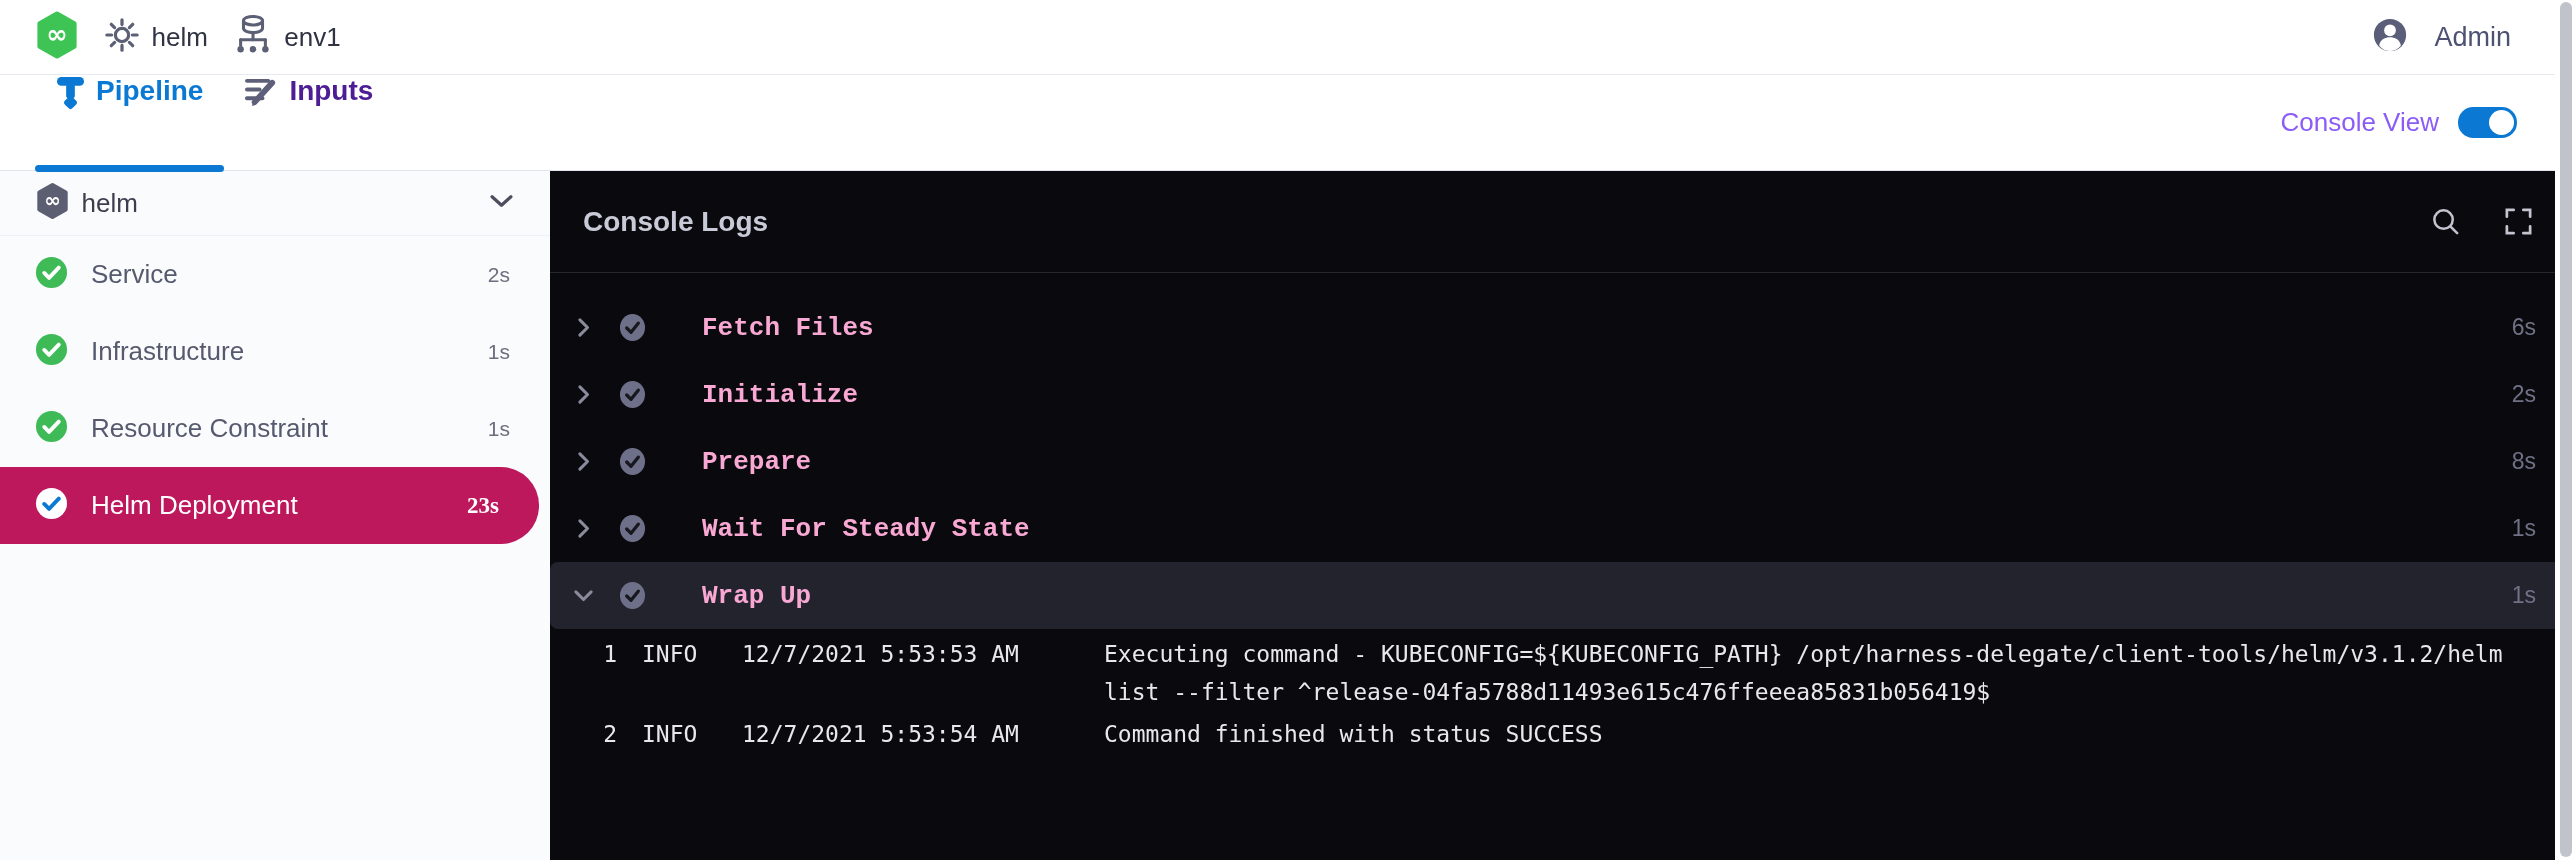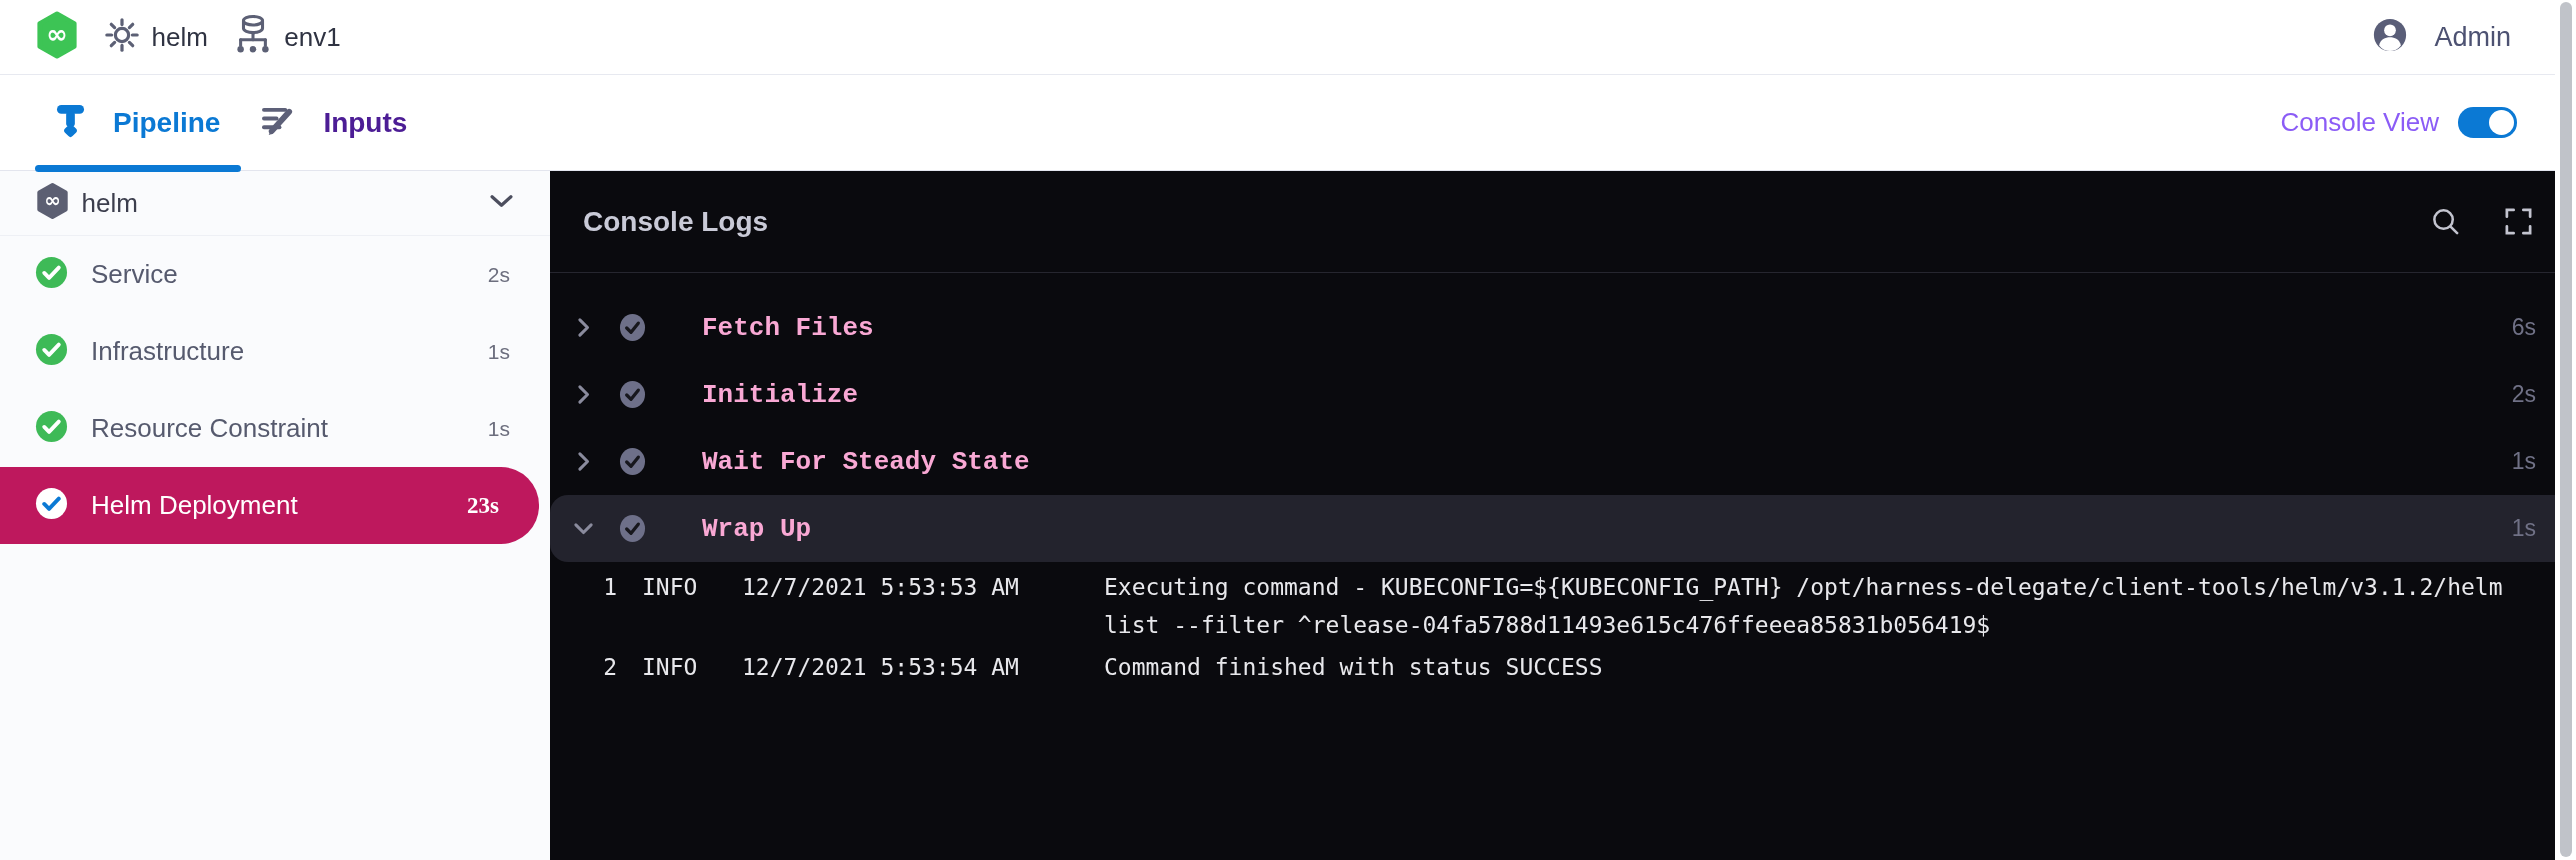--- a/index.html
+++ b/index.html
@@ -14,22 +14,22 @@
   .topbar-right { display:flex; align-items:center; gap:26px; }
   .tb-label { font-size:26px; color:#2f3342; margin-left:11.5px; }
   .tb-sep { width:25px; }
   .user-label { font-size:27px; font-weight:500; color:#4d5272; }
 
   
   .tabbar { height:96px; background:#ffffff; border-bottom:1px solid #e3e5ee;
             display:flex; align-items:center; justify-content:space-between;
             padding:0 59px 0 35px; }
   .tabs { display:flex; align-items:center; height:100%; }
-  .tab { position:relative; height:100%; display:flex; align-items:center;
-         gap:28px; padding:0 21px; cursor:pointer; }
+  .tab { position:relative; height:100%; display:flex; align-items:flex-start;
+         gap:11px; padding:0 21px; cursor:pointer; }
   .tab-label { font-size:28px; font-weight:600; color:#4c1d95; }
   .tab.active .tab-label { color:#0b79d4; }
   .tab.active .tab-underline { position:absolute; left:0; right:0; bottom:-1.9px;
          height:6.7px; border-radius:3.8px; background:#0b79d4; }
   .console-view { display:flex; align-items:center; gap:19px; }
   .cv-label { font-size:26px; color:#8b5cf6; }
   .toggle { width:59px; height:31px; border-radius:15.3px; background:#0b79d4;
             position:relative; cursor:pointer; }
   .toggle .knob { position:absolute; top:2.9px; right:2.9px; width:25px; height:25px;
             border-radius:50%; background:#ffffff; }
@@ -61,21 +61,21 @@
   .icon-btn { cursor:pointer; display:flex; }
 
   .console-steps { padding-top:21px; }
   .log-step { height:67px; display:flex; align-items:center;
               padding:0 40px 0 23px; cursor:pointer; }
   .log-step .chev { width:21px; display:flex; justify-content:center; }
   .log-step .statusicon { margin-left:25px; display:flex; }
   .step-name { font-family:"Liberation Mono", monospace; font-size:26px;
                font-weight:700; color:#f9a8d4; margin-left:56px; }
   .step-dur { font-size:23px; color:#707186; }
-  .log-step.expanded { background:#23232d; border-radius:18px; }
+  .log-step.expanded { background:#23232d; border-radius:8px; }
 
   .log-lines { padding:5.8px 38px 0 46px;
                font-family:"DejaVu Sans Mono", monospace; font-size:23px;
                color:#e8e8ec; }
   .log-entry { display:flex; margin-bottom:3.8px; line-height:38px; }
   .log-num { width:21px; text-align:right; flex:none; }
   .log-lvl { width:67px; margin-left:25px; flex:none; }
   .log-time { width:326px; margin-left:33px; flex:none; }
   .log-msg { margin-left:36px; }
 
@@ -294,20 +294,36 @@
           <svg width="27" height="29" viewBox="0 0 28 30">
               <ellipse cx="14" cy="15" rx="13" ry="14" fill="#6e7089"></ellipse>
               <polyline points="8,15.5 12.5,20 20,10.5" fill="none" stroke="#17171d" stroke-width="3.4" stroke-linecap="round" stroke-linejoin="round"></polyline>
             </svg>
         </span>
         <span class="step-name">Initialize</span>
         <span class="spacer"></span>
         <span class="step-dur">2s</span>
       </div>
 
+      <div class="log-step">
+        <span class="chev">
+          <svg width="13.4" height="21" viewBox="0 0 14 22" fill="none" stroke="#8a8b9d" stroke-width="3.2" stroke-linecap="round" stroke-linejoin="round">
+              <polyline points="3,3 11,11 3,19"></polyline>
+            </svg>
+        </span>
+        <span class="statusicon">
+          <svg width="27" height="29" viewBox="0 0 28 30">
+              <ellipse cx="14" cy="15" rx="13" ry="14" fill="#6e7089"></ellipse>
+              <polyline points="8,15.5 12.5,20 20,10.5" fill="none" stroke="#17171d" stroke-width="3.4" stroke-linecap="round" stroke-linejoin="round"></polyline>
+            </svg>
+        </span>
+        <span class="step-name">Prepare</span>
+        <span class="spacer"></span>
+        <span class="step-dur">8s</span>
+      </div>
 
 
       <div class="log-step">
         <span class="chev">
           <svg width="13.4" height="21" viewBox="0 0 14 22" fill="none" stroke="#8a8b9d" stroke-width="3.2" stroke-linecap="round" stroke-linejoin="round">
               <polyline points="3,3 11,11 3,19"></polyline>
             </svg>
         </span>
         <span class="statusicon">
           <svg width="27" height="29" viewBox="0 0 28 30">

